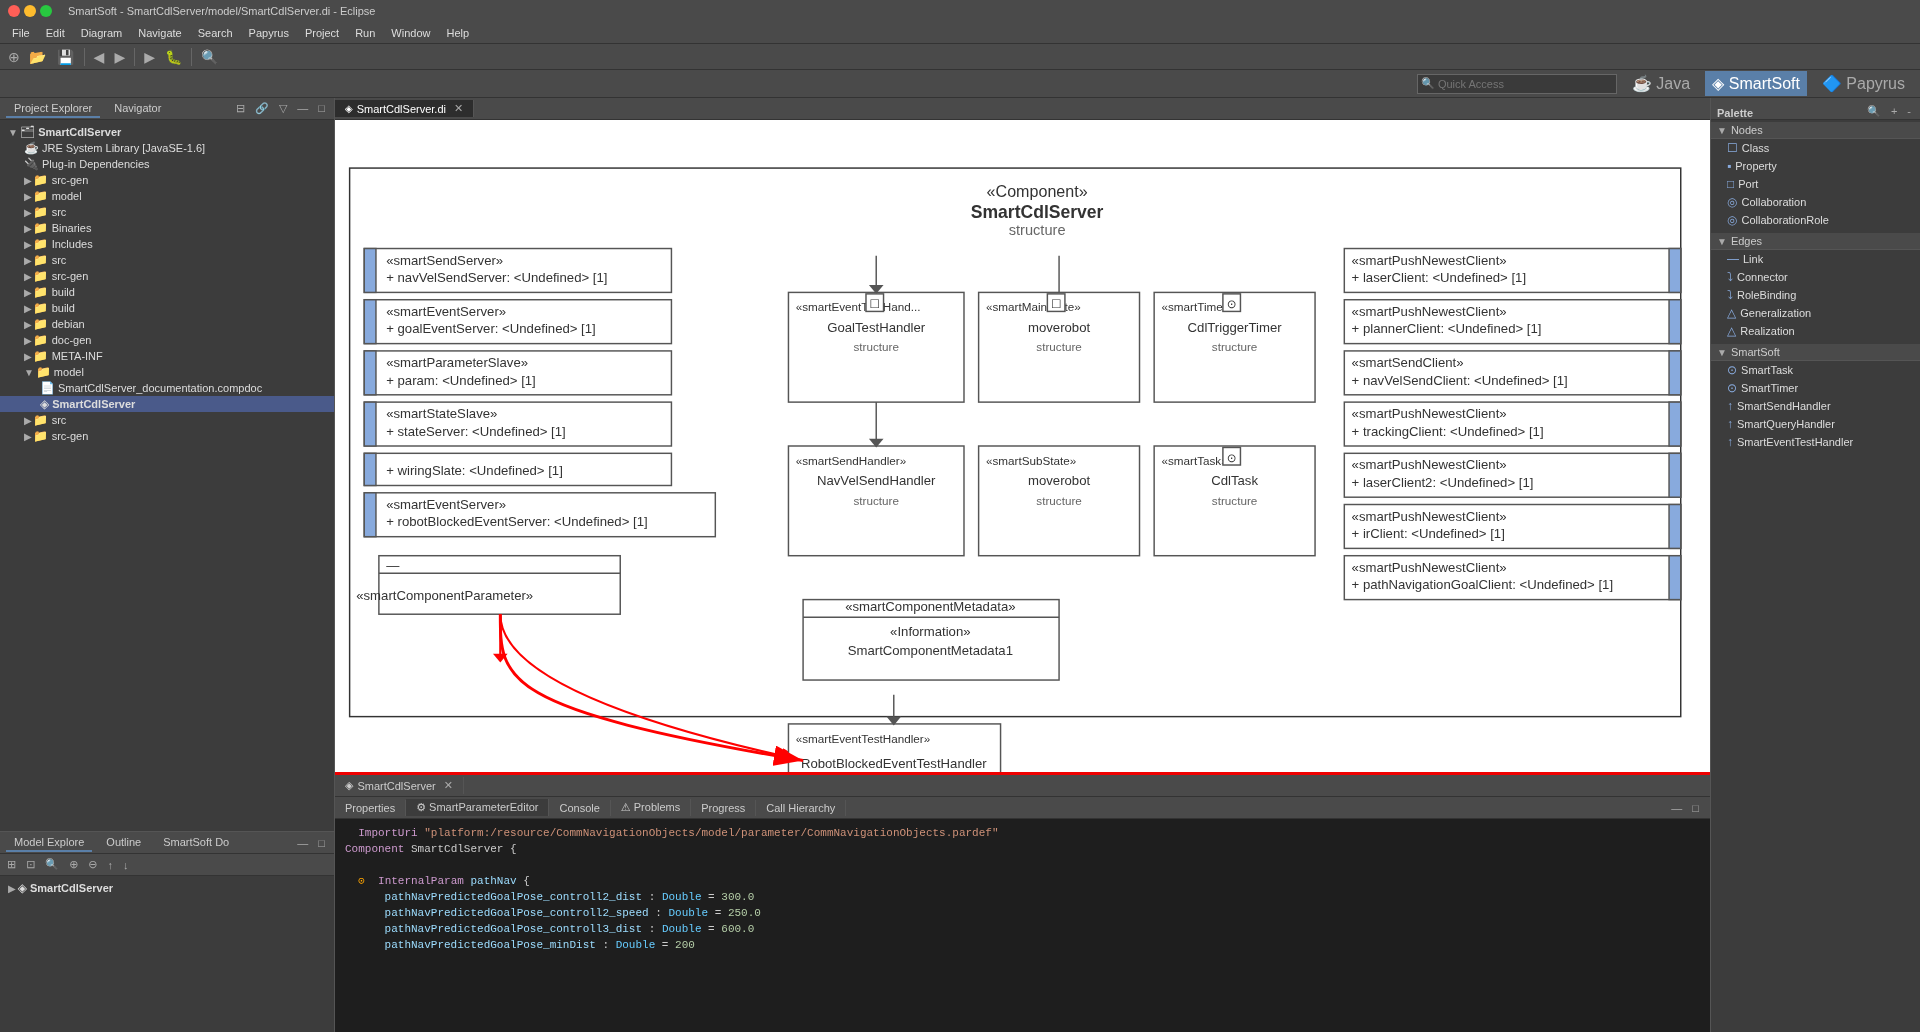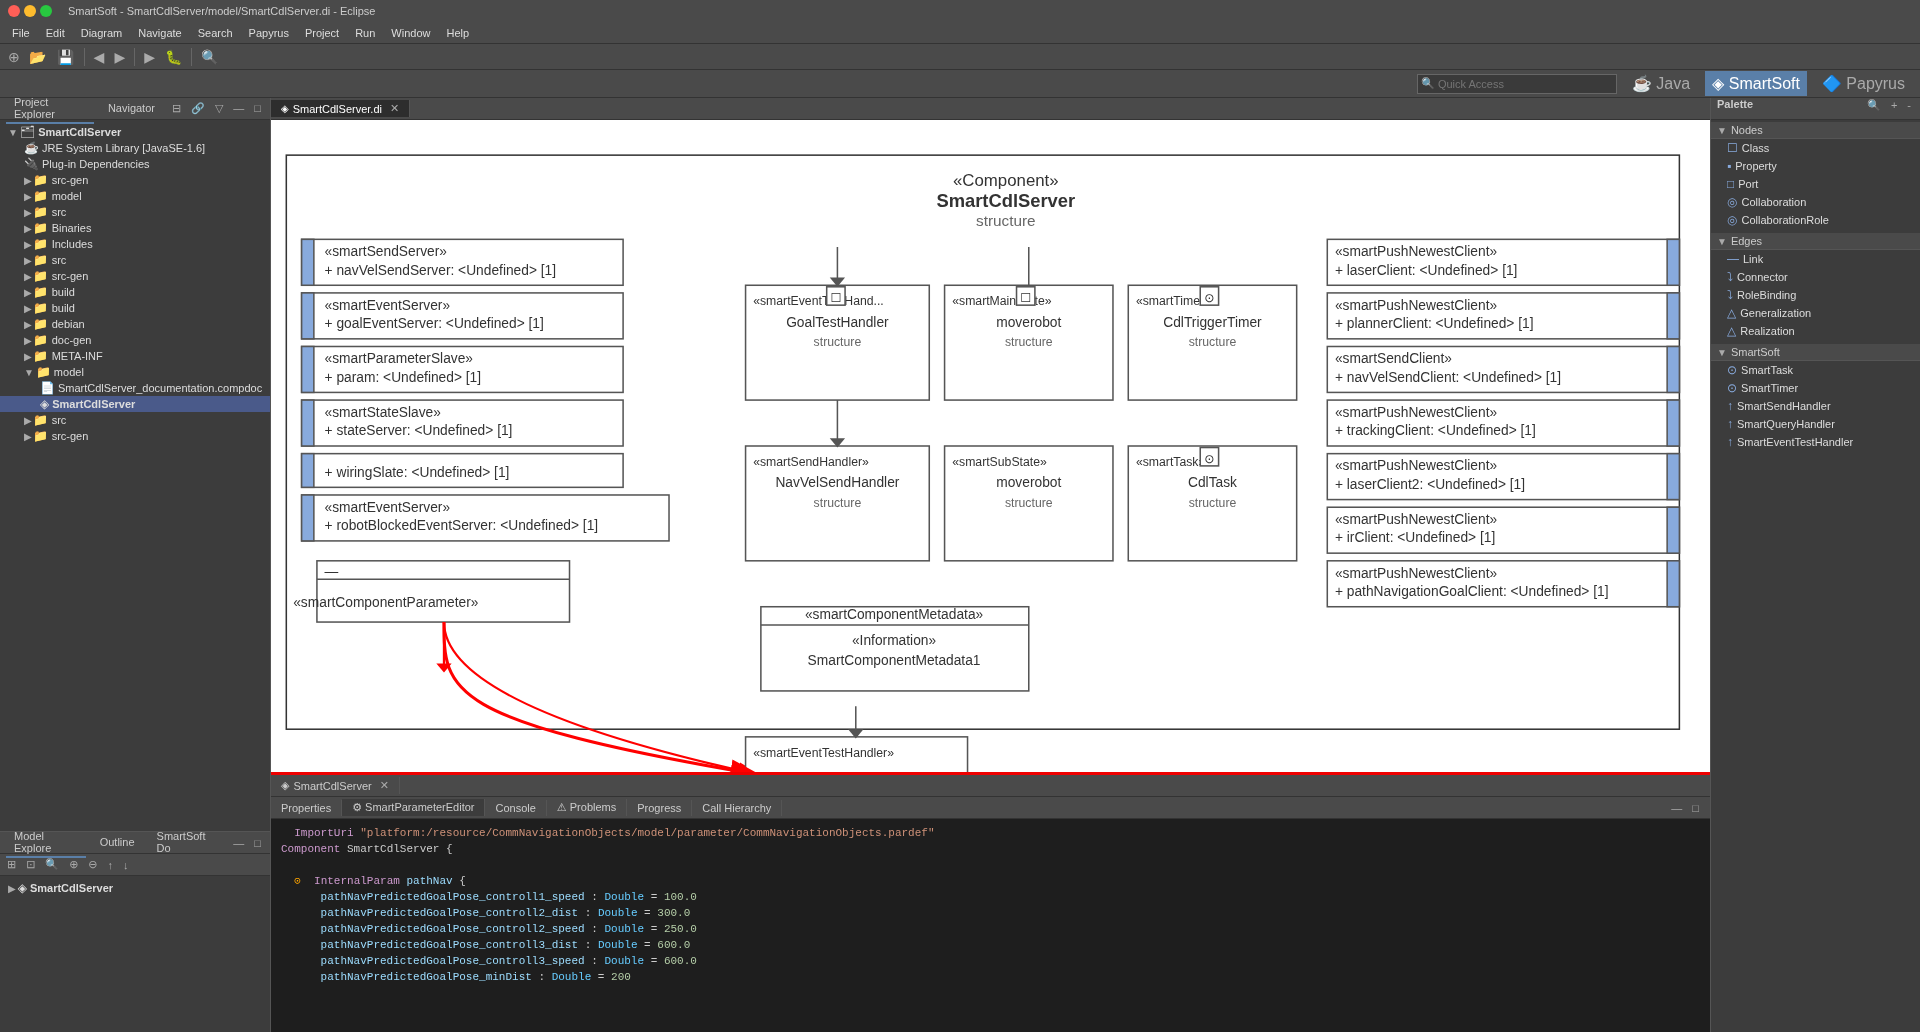--- a/index.html
+++ b/index.html
@@ -26,21 +26,21 @@
     
     #quick-access-bar { background: #4a4a4a; height: 28px; display: flex; align-items: center; padding: 0 8px; border-bottom: 1px solid #333; justify-content: flex-end; gap: 8px; }
     #quick-access-input { background: #3a3a3a; border: 1px solid #666; color: #ddd; padding: 2px 20px 2px 6px; font-size: 11px; width: 200px; height: 20px; }
     .qa-perspective { color: #aaa; font-size: 16px; padding: 2px 6px; cursor: pointer; border: 1px solid transparent; }
     .qa-perspective.active { background: #5a7fa8; color: white; }
 
     
     #main-layout { display: flex; height: calc(1032px - 22px - 22px - 26px - 28px); }
 
     
-    #left-panel { width: 271px; display: flex; flex-direction: column; background: #3c3c3c; border-right: 1px solid #555; }
+    #left-panel { width: 335px; display: flex; flex-direction: column; background: #3c3c3c; border-right: 1px solid #555; }
     #left-top { flex: 1; border-bottom: 1px solid #555; overflow: hidden; }
     #left-bottom { height: 200px; overflow: hidden; }
 
     
     .panel-header { background: #4a4a4a; height: 22px; display: flex; align-items: center; padding: 0 6px; border-bottom: 1px solid #333; gap: 6px; }
     .panel-title { font-size: 11px; color: #ccc; font-weight: bold; }
     .panel-tab { font-size: 11px; color: #ccc; padding: 2px 8px; cursor: pointer; border-bottom: 2px solid transparent; }
     .panel-tab.active { border-bottom-color: #5a7fa8; }
     .panel-controls { margin-left: auto; display: flex; gap: 4px; }
     .panel-ctrl-btn { color: #aaa; font-size: 11px; cursor: pointer; padding: 1px 3px; }
@@ -64,21 +64,21 @@
     
     #diagram-area { flex: 1; background: #6d28d9; position: relative; overflow: hidden; }
     #diagram-bottom { height: 260px; border-top: 3px solid #e00; }
     #diagram-bottom-tabs { background: #4a4a4a; height: 22px; display: flex; align-items: center; border-bottom: 1px solid #333; }
     .bottom-tab { padding: 2px 10px; font-size: 11px; color: #ccc; cursor: pointer; border-right: 1px solid #555; }
     .bottom-tab.active { background: #3c3c3c; }
     #bottom-content { height: calc(260px - 22px); background: #1e1e1e; overflow: auto; padding: 6px 10px; }
 
     
     #right-panel { width: 210px; background: #3c3c3c; border-left: 1px solid #555; display: flex; flex-direction: column; }
-    #palette-header { background: #4a4a4a; height: 22px; display: flex; align-items: flex-start; padding: 0 6px; border-bottom: 1px solid #333; }
+    #palette-header { background: #4a4a4a; height: 22px; display: flex; align-items: flex-end; padding: 0 6px; border-bottom: 1px solid #333; }
     .palette-section { padding: 2px 0; }
     .palette-section-header { background: #4a4a4a; padding: 2px 6px; font-size: 11px; color: #ccc; display: flex; align-items: center; cursor: pointer; border-bottom: 1px solid #555; }
     .palette-section-arrow { margin-right: 4px; color: #aaa; font-size: 10px; }
     .palette-item { display: flex; align-items: center; padding: 2px 16px; cursor: pointer; gap: 4px; }
     .palette-item-icon { font-size: 12px; color: #88aadd; }
     .palette-item-label { font-size: 11px; color: #ddd; }
 
     
     #uml-svg { width: 100%; height: 100%; }
 
@@ -472,25 +472,23 @@
         <div style="margin-left:auto; display:flex; gap:4px; padding-right:8px;">
           <span class="panel-ctrl-btn">—</span>
           <span class="panel-ctrl-btn">□</span>
         </div>
       </div>
       <div id="bottom-content">
         <div class="code-line">  <span class="kw">ImportUri</span> <span class="str">"platform:/resource/CommNavigationObjects/model/parameter/CommNavigationObjects.pardef"</span></div>
         <div class="code-line"><span class="kw">Component</span> SmartCdlServer {</div>
         <div class="code-line">&nbsp;</div>
         <div class="code-line">  <span style="color:orange;">⊙</span>  <span class="kw">InternalParam</span> <span class="param">pathNav</span> {</div>
-        <div class="code-line">      <span class="param">pathNavPredictedGoalPose_controll1_speed</span> : <span class="type">Double</span> = <span class="num">100.0</span></div>
         <div class="code-line">      <span class="param">pathNavPredictedGoalPose_controll2_dist</span> : <span class="type">Double</span> = <span class="num">300.0</span></div>
         <div class="code-line">      <span class="param">pathNavPredictedGoalPose_controll2_speed</span> : <span class="type">Double</span> = <span class="num">250.0</span></div>
         <div class="code-line">      <span class="param">pathNavPredictedGoalPose_controll3_dist</span> : <span class="type">Double</span> = <span class="num">600.0</span></div>
-        <div class="code-line">      <span class="param">pathNavPredictedGoalPose_controll3_speed</span> : <span class="type">Double</span> = <span class="num">600.0</span></div>
         <div class="code-line">      <span class="param">pathNavPredictedGoalPose_minDist</span> : <span class="type">Double</span> = <span class="num">200</span></div>
       </div>
 
     </div>
   </div>
 
   <div id="right-panel">
     <div id="palette-header">
       <span class="panel-title">Palette</span>
       <div class="panel-controls" style="margin-left:auto;">

